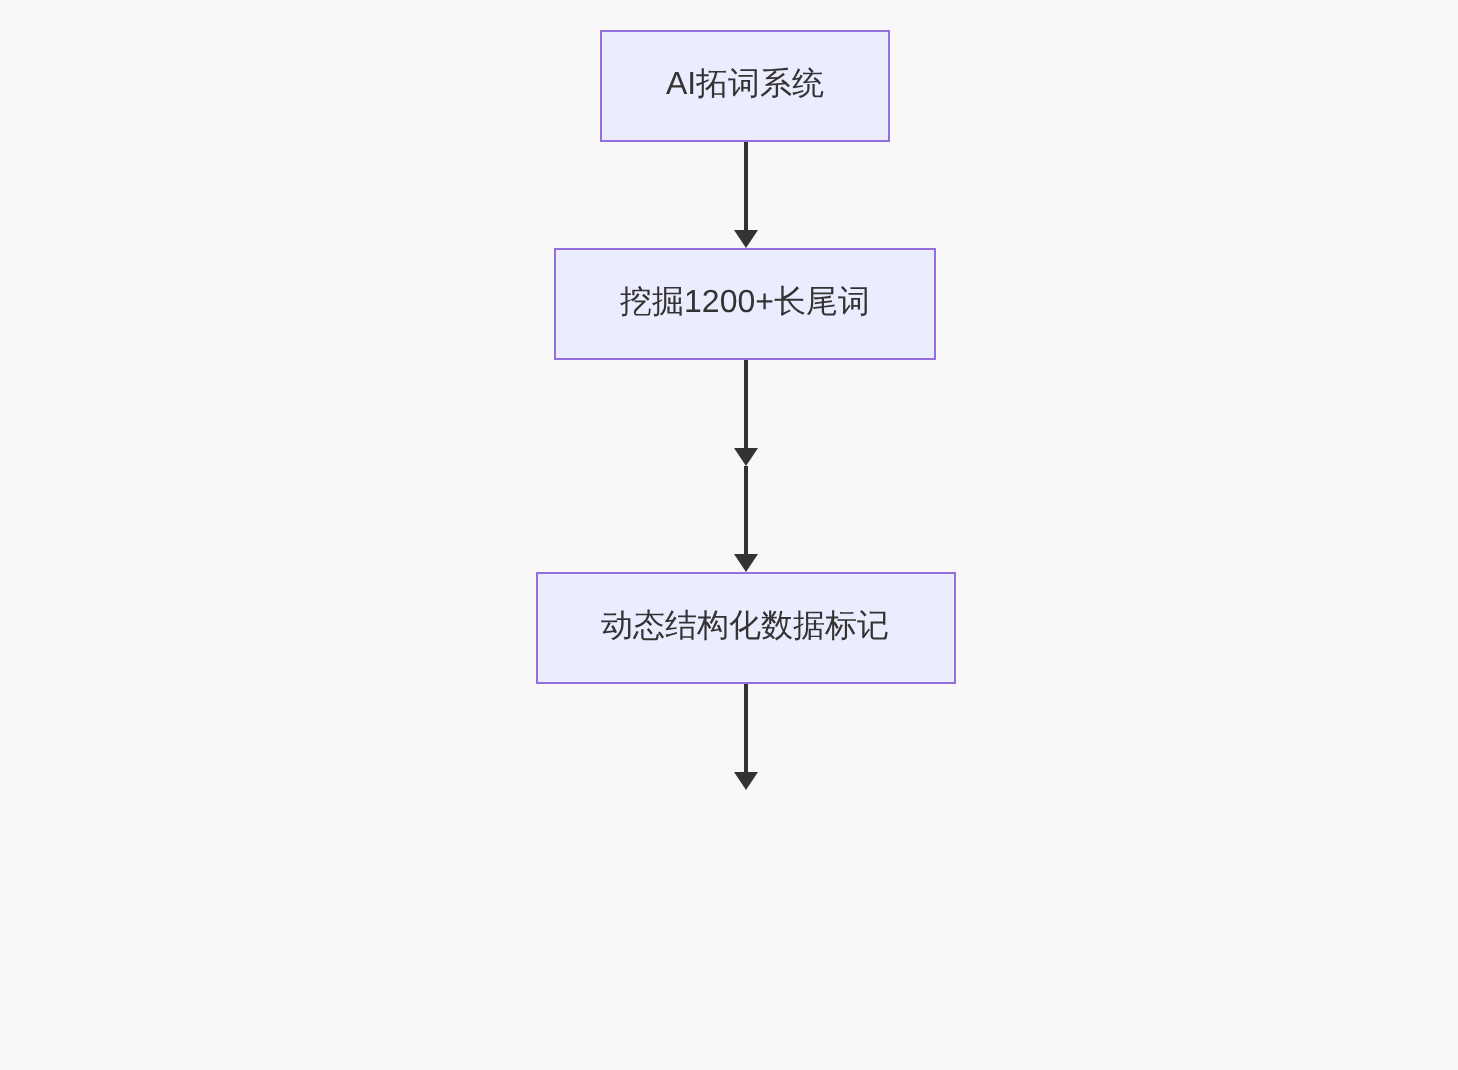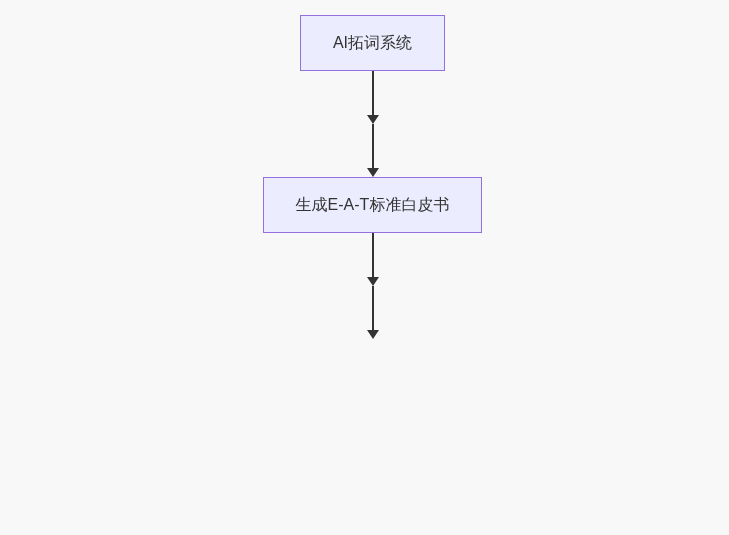--- a/index.html
+++ b/index.html
@@ -71,36 +71,39 @@
 
     <div class="node">
       <span class="node-label">AI拓词系统</span>
     </div>
 
     <div class="edge">
       <div class="edge-line"></div>
       <div class="edge-arrowhead"></div>
     </div>
 
-
-    <div class="edge">
-      <div class="edge-line"></div>
-      <div class="edge-arrowhead"></div>
-    </div>
-
     <div class="node">
-      <span class="node-label">生成E-A-T标准白皮书</span>
+      <span class="node-label">挖掘1200+长尾词</span>
     </div>
 
     <div class="edge">
       <div class="edge-line"></div>
       <div class="edge-arrowhead"></div>
     </div>
 
 
     <div class="edge">
       <div class="edge-line"></div>
       <div class="edge-arrowhead"></div>
     </div>
 
+    <div class="node">
+      <span class="node-label">动态结构化数据标记</span>
+    </div>
+
+    <div class="edge">
+      <div class="edge-line"></div>
+      <div class="edge-arrowhead"></div>
+    </div>
+
 
   </div>
 </div>
 
 </body></html>

